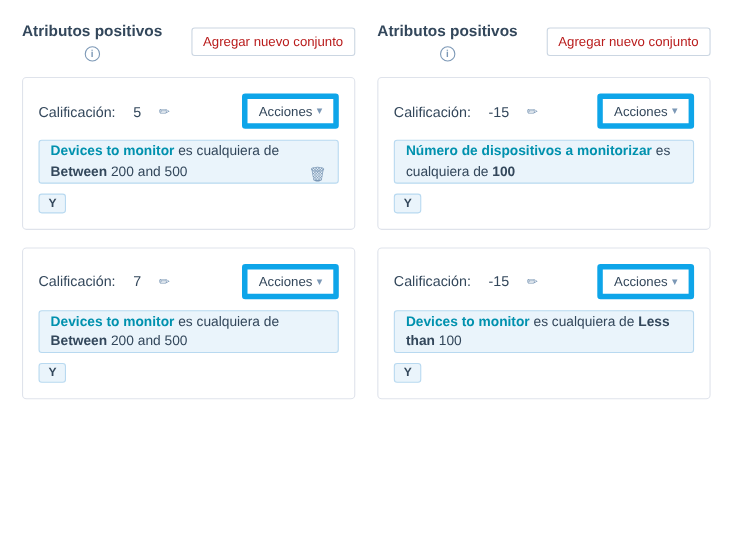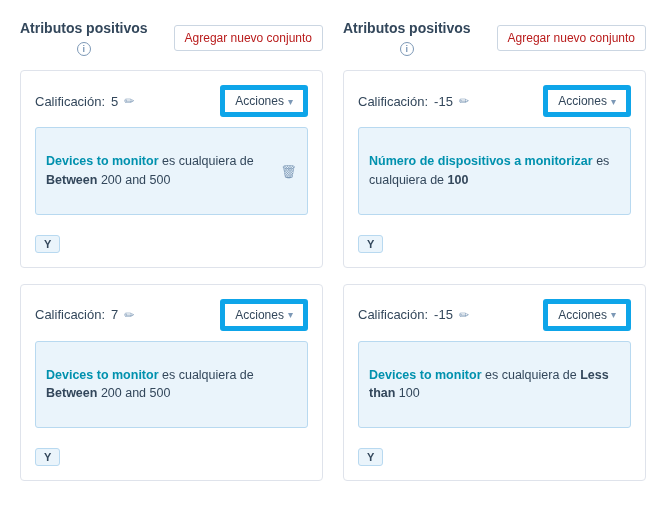--- a/index.html
+++ b/index.html
@@ -67,21 +67,21 @@
       display: flex;
       align-items: center;
       justify-content: space-between;
       margin-bottom: 10px;
     }
     .card-score {
       font-size: 13px;
       color: #33475b;
       display: flex;
       align-items: center;
-      gap: 6px;
+      gap: 16px;
     }
     .edit-icon {
       color: #7c98b6;
       cursor: pointer;
       font-size: 12px;
     }
     .btn-acciones {
       font-size: 12px;
       color: #33475b;
       background: #fff;
@@ -94,26 +94,26 @@
       gap: 4px;
     }
     .dropdown-arrow {
       font-size: 10px;
       color: #7c98b6;
     }
     .condition-box {
       background: #eaf4fb;
       border: 1px solid #b8d9f0;
       border-radius: 3px;
-      padding: 24px 10px;
+      padding: 0 10px;
       font-size: 12.5px;
       color: #33475b;
-      margin-bottom: 18px;
-      display: flex;
-      align-items: center;
+      margin-bottom: 7px;
+      display: flex;
+      align-items: flex-end;
       justify-content: space-between;
     }
     .condition-text {
       line-height: 1.5;
       flex: 1;
     }
     .condition-text .link {
       color: #0091ae;
       font-weight: 600;
     }

